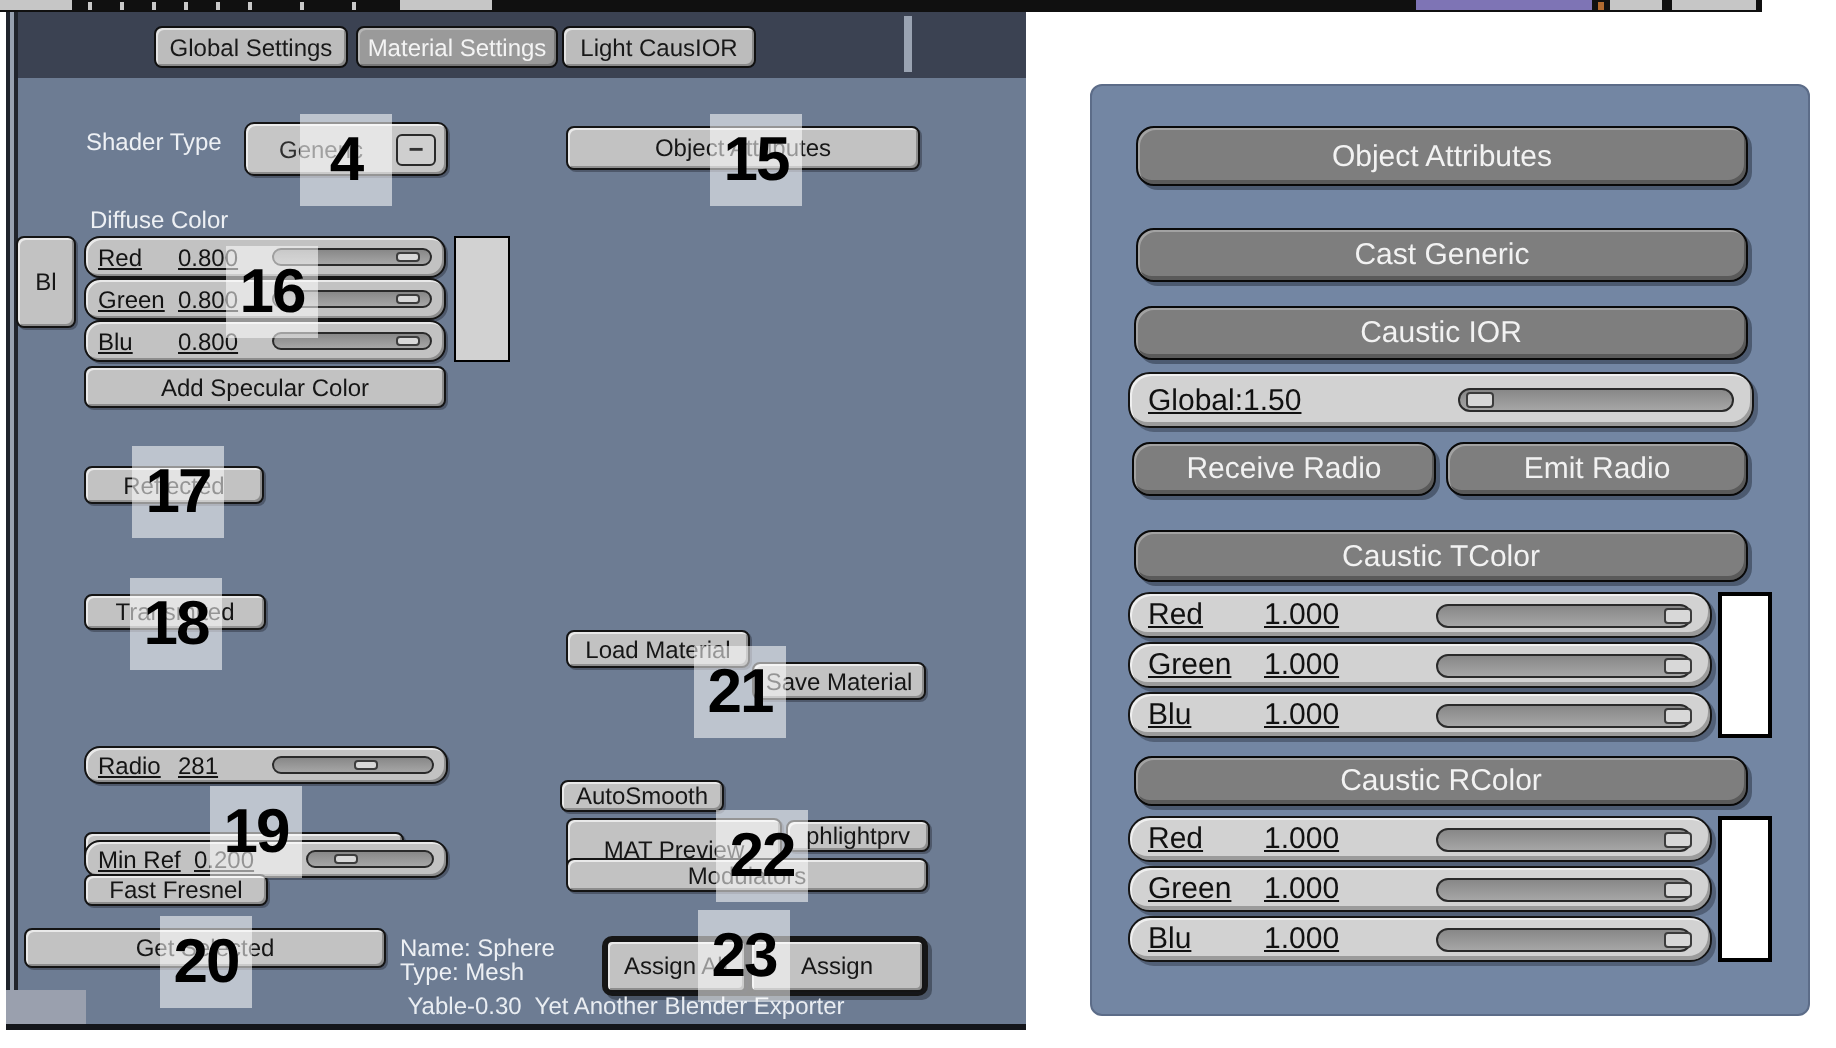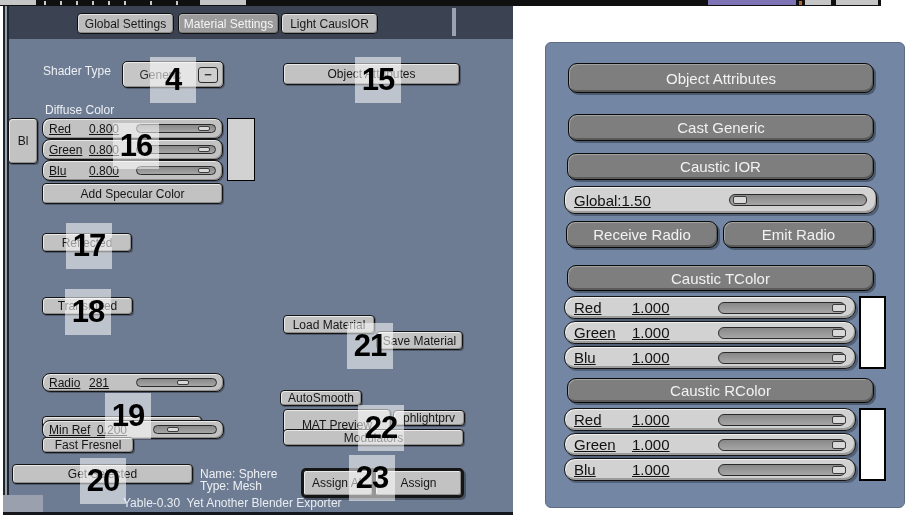--- a/index.html
+++ b/index.html
@@ -72,21 +72,21 @@
   .rbtn { position:absolute; display:flex; align-items:center; justify-content:center;
           font-size:15px; color:#f2f2f2; background:#7e7e7e;
           border:1px solid #090909; border-radius:9px; white-space:nowrap;
           box-shadow:inset 1px 1px 0 #a2a2a2, inset -1px -2px 0 #5a5a5a, 2px 2px 0 rgba(18,24,36,.4); }
 
   
   .ann { position:absolute; width:46px; height:46px; background:rgba(255,255,255,.55);
          display:flex; align-items:center; justify-content:center;
          font-size:31px; font-weight:bold; color:#000; letter-spacing:-1px; z-index:50; }
 
-  .footer { position:absolute; font-size:12px; color:#e9edf2; white-space:pre; text-align:left; }
+  .footer { position:absolute; font-size:12px; color:#e9edf2; white-space:pre; text-align:center; }
 </style>
 </head>
 <body>
 
 <div class="abs topstrip">
   <div class="seg" style="left:0;width:36px"></div>
   <div class="tick" style="left:44px"></div>
   <div class="tick" style="left:60px"></div>
   <div class="tick" style="left:76px"></div>
   <div class="tick" style="left:92px"></div>

